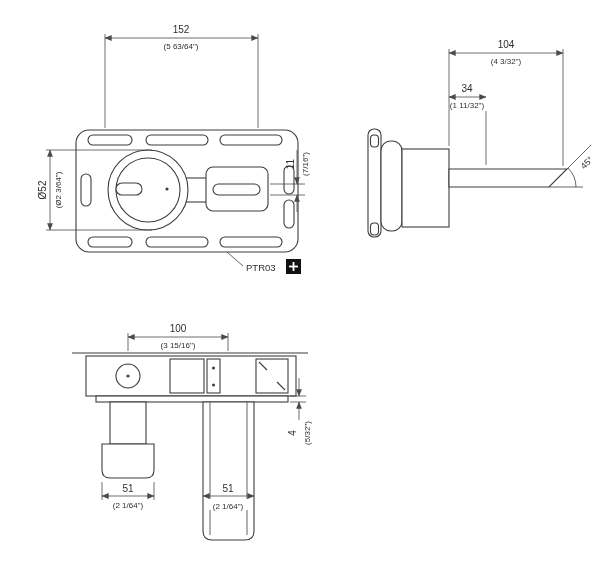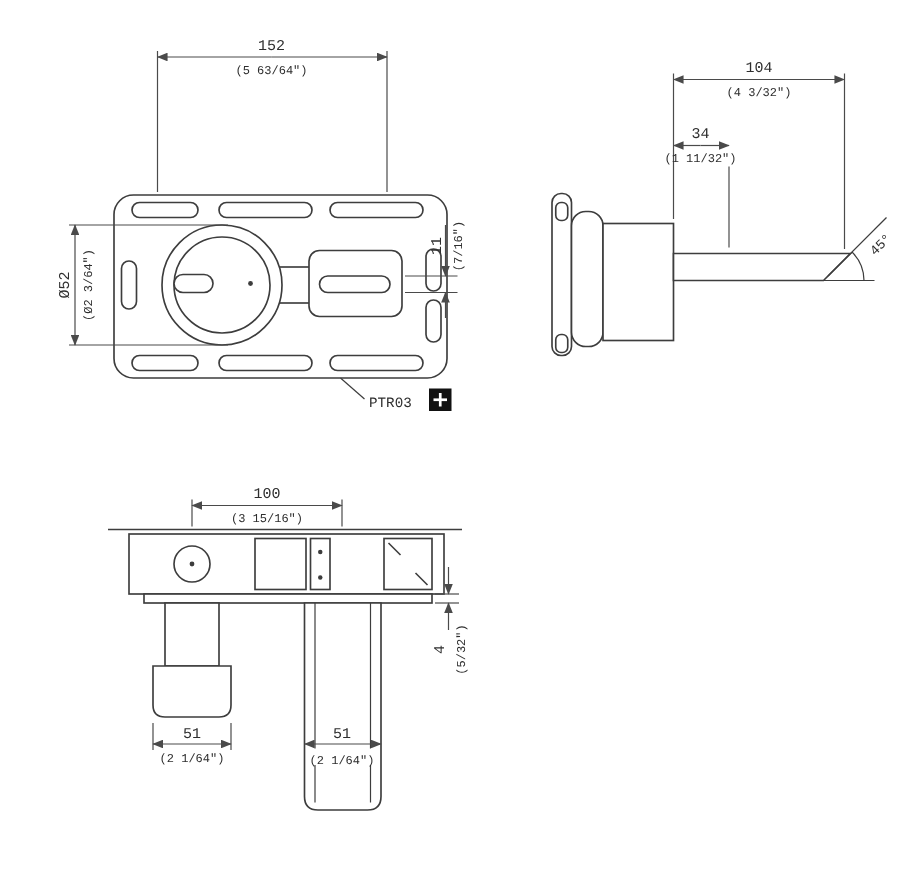--- a/index.html
+++ b/index.html
@@ -1,17 +1,17 @@
 <!DOCTYPE html>
 <html><head>
 <meta charset="utf-8">
 <style>
   html,body{margin:0;padding:0;background:#ffffff;}
   .sheet{width:616px;height:554px;background:#ffffff;position:relative;overflow:hidden;
-         font-family:Liberation Mono, monospace;}
+         font-family:Liberation Sans, sans-serif;}
   svg{display:block;}
   .geo{fill:#ffffff;stroke:#3d3d3d;stroke-width:1.1;}
   .geoline{fill:none;stroke:#3d3d3d;stroke-width:1.1;}
   .thin{fill:none;stroke:#3d3d3d;stroke-width:0.8;}
   .dim{fill:none;stroke:#4a4a4a;stroke-width:0.8;}
   .dot{fill:#3d3d3d;stroke:none;}
   .mask{fill:#ffffff;stroke:none;}
   text{fill:#2e2e2e;stroke:none;}
   .mm{font-size:10px;}
   .in{font-size:8px;}

